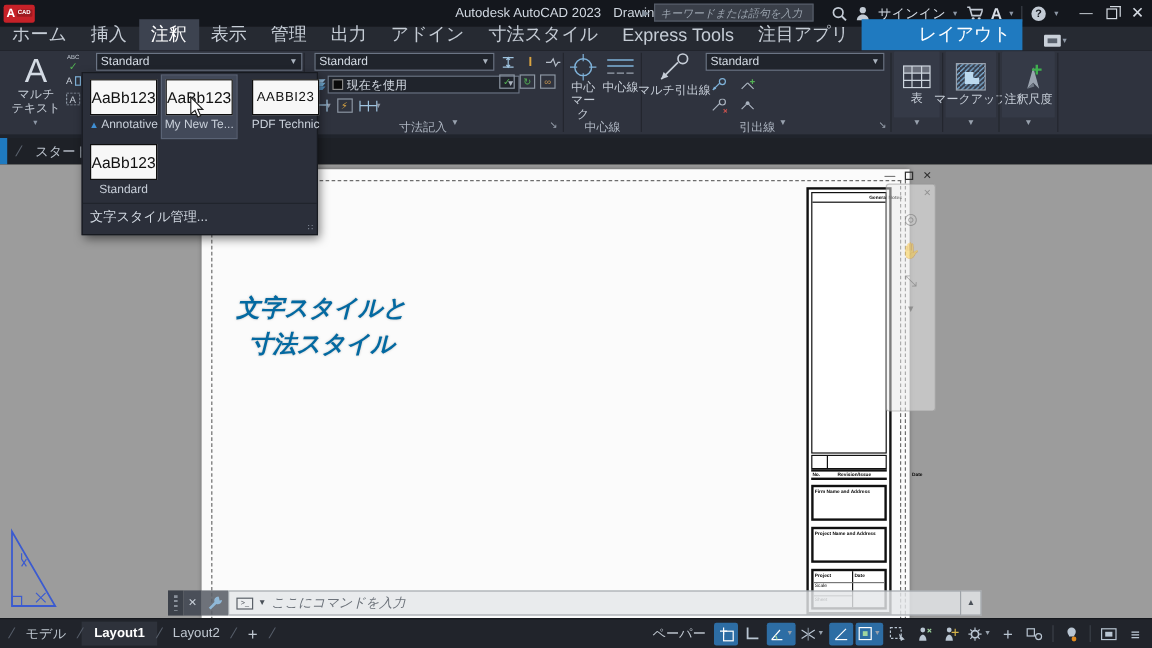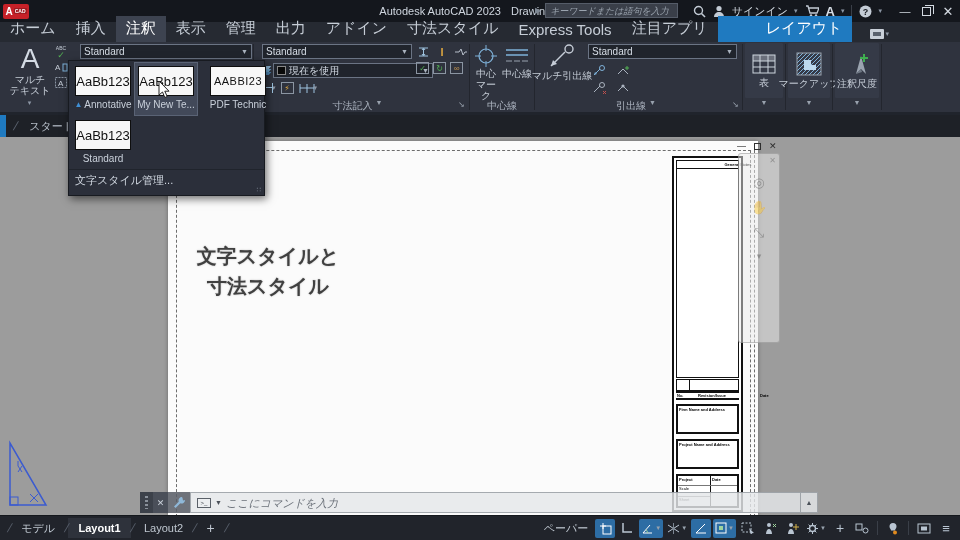--- a/index.html
+++ b/index.html
@@ -68,21 +68,21 @@
   .filetabs{left:0;top:115px;width:960px;height:22px;background:#1e2127;display:flex;align-items:center;}
   .ft-accent{width:6px;height:22px;background:#1f7ac0;}
   .ftab{padding:4px 12px;font-size:11px;color:#b9c1cb;position:relative;}
   .ftslash{color:#5c6470;font-size:12px;transform:skewX(-18deg);}
 
   
   .canvas{left:0;top:137px;width:960px;height:378px;background:#9c9c9c;overflow:hidden;}
   .paper{position:absolute;left:168px;top:4px;width:590px;height:374px;background:#fbfbfb;box-shadow:0 0 4px rgba(0,0,0,.35);}
   .margin-dash{position:absolute;left:8px;top:9px;right:7px;bottom:-2px;border:1px dashed #6d6d6d;}
   .margin-dash2{position:absolute;right:3px;top:9px;bottom:-2px;width:0;border-left:1px dashed #6d6d6d;}
-  .dnote{position:absolute;left:14px;top:100px;width:172px;text-align:center;color:#404040;font-weight:bold;font-size:20px;line-height:30px;text-shadow:0 0 2px rgba(0,0,0,.25);font-family:"DejaVu Sans","Liberation Sans",sans-serif;}
+  .dnote{position:absolute;left:14px;top:100px;width:172px;text-align:center;color:#0369a1;font-weight:bold;font-size:20px;line-height:30px;text-shadow:0 0 2px rgba(0,0,0,.25);font-family:"DejaVu Sans","Liberation Sans",sans-serif;font-style:italic;}
   
   .tblock{position:absolute;left:504px;top:15px;width:71px;height:356px;border:2px solid #111;background:#fff;}
   .tb-inner{position:absolute;left:2px;right:2px;border:1px solid #111;}
   .tiny{font-size:8px;color:#000;font-weight:bold;transform:scale(.5);transform-origin:left top;white-space:nowrap;}
   .tinyc{font-size:8px;color:#000;font-weight:bold;transform:scale(.5);transform-origin:center top;white-space:nowrap;text-align:center;}
   .ucs{position:absolute;left:6px;top:303px;}
   .navbar{position:absolute;left:738px;top:16px;width:42px;height:190px;background:rgba(235,235,235,.5);border:1px solid rgba(120,120,120,.4);border-radius:3px;}
   .navbar .ni{opacity:.45;display:flex;justify-content:center;margin-top:10px;color:#555;font-size:13px;}
   .docwin{position:absolute;left:737px;top:5px;display:flex;gap:8px;align-items:center;color:#2e2e2e;}
   .dw{font-size:9px;line-height:9px;}

